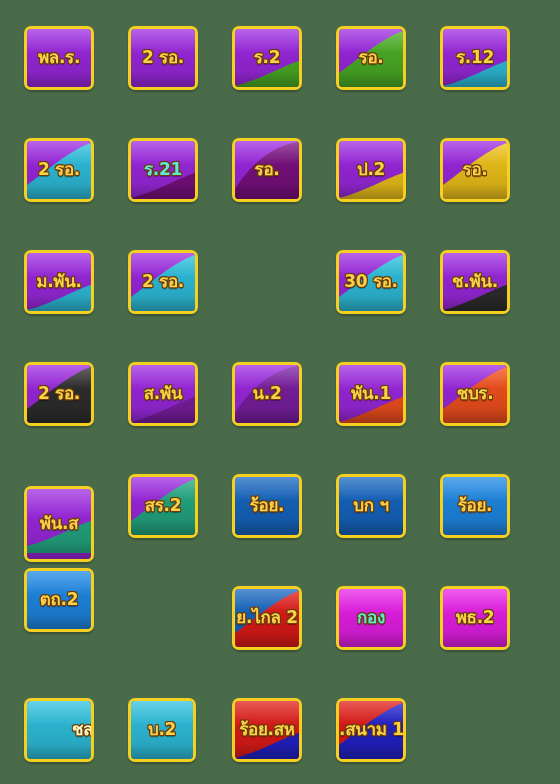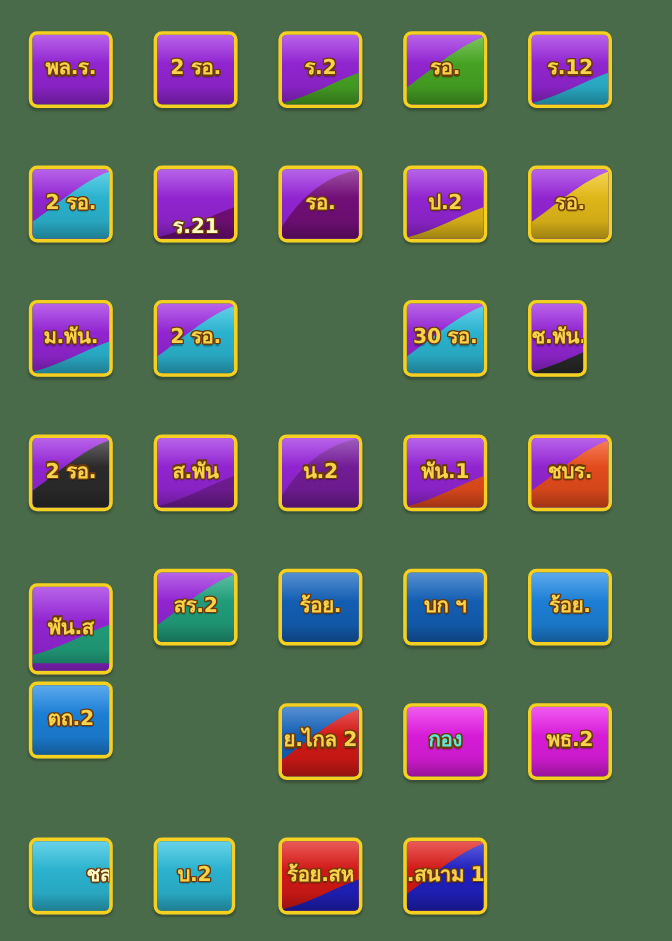--- a/index.html
+++ b/index.html
@@ -114,21 +114,21 @@
       <div class="wedge" style="background: linear-gradient(rgb(46, 192, 222), rgb(38, 157, 182)); clip-path: path(&quot;M 0 64 L 70 64 L 70 0 C 46 6 20 30 0 44 Z&quot;);"></div>
       <div class="gloss"></div>
       <div class="shade"></div>
       <div class="label" style="color: rgb(248, 210, 74);">2 รอ.</div>
     </div>
     <div class="tile" style="left: 128px; top: 138px; width: 70px; height: 64px; border-color: rgb(245, 208, 32);">
       <div class="bg-base" style="background: linear-gradient(rgb(156, 40, 224), rgb(128, 33, 184));"></div>
       <div class="wedge" style="background: linear-gradient(rgb(122, 16, 128), rgb(100, 13, 105)); clip-path: path(&quot;M 0 64 L 70 64 L 70 30 C 52 34 28 50 0 57 Z&quot;);"></div>
       <div class="gloss"></div>
       <div class="shade"></div>
-      <div class="label" style="color: #fef9c3; margin-top: 20px;">ร.21</div>
+      <div class="label" style="color: #5eead4;">ร.21</div>
     </div>
     <div class="tile" style="left: 232px; top: 138px; width: 70px; height: 64px; border-color: rgb(245, 208, 32);">
       <div class="bg-base" style="background: linear-gradient(rgb(156, 40, 224), rgb(128, 33, 184));"></div>
       <div class="wedge" style="background: linear-gradient(rgb(122, 16, 128), rgb(100, 13, 105)); clip-path: path(&quot;M 0 64 L 70 64 L 70 0 C 40 2 16 22 0 48 Z&quot;);"></div>
       <div class="gloss"></div>
       <div class="shade"></div>
       <div class="label" style="color: rgb(248, 210, 74);">รอ.</div>
     </div>
     <div class="tile" style="left: 336px; top: 138px; width: 70px; height: 64px; border-color: rgb(245, 208, 32);">
       <div class="bg-base" style="background: linear-gradient(rgb(156, 40, 224), rgb(128, 33, 184));"></div>
@@ -158,21 +158,21 @@
       <div class="shade"></div>
       <div class="label" style="color: rgb(248, 210, 74);">2 รอ.</div>
     </div>
     <div class="tile" style="left: 336px; top: 250px; width: 70px; height: 64px; border-color: rgb(245, 208, 32);">
       <div class="bg-base" style="background: linear-gradient(rgb(156, 40, 224), rgb(128, 33, 184));"></div>
       <div class="wedge" style="background: linear-gradient(rgb(46, 192, 222), rgb(38, 157, 182)); clip-path: path(&quot;M 0 64 L 70 64 L 70 0 C 46 6 20 30 0 44 Z&quot;);"></div>
       <div class="gloss"></div>
       <div class="shade"></div>
       <div class="label" style="color: rgb(248, 210, 74);">30 รอ.</div>
     </div>
-    <div class="tile" style="left: 440px; top: 250px; width: 49px; height: 64px; border-color: rgb(245, 208, 32);">
+    <div class="tile" style="left: 440px; top: 250px; width: 70px; height: 64px; border-color: rgb(245, 208, 32);">
       <div class="bg-base" style="background: linear-gradient(rgb(156, 40, 224), rgb(128, 33, 184));"></div>
       <div class="wedge" style="background: linear-gradient(rgb(46, 46, 46), rgb(38, 38, 38)); clip-path: path(&quot;M 0 64 L 70 64 L 70 30 C 52 34 28 50 0 57 Z&quot;);"></div>
       <div class="gloss"></div>
       <div class="shade"></div>
       <div class="label" style="color: rgb(248, 210, 74);">ช.พัน.</div>
     </div>
     <div class="tile" style="left: 24px; top: 362px; width: 70px; height: 64px; border-color: rgb(245, 208, 32);">
       <div class="bg-base" style="background: linear-gradient(rgb(156, 40, 224), rgb(128, 33, 184));"></div>
       <div class="wedge" style="background: linear-gradient(rgb(46, 46, 46), rgb(38, 38, 38)); clip-path: path(&quot;M 0 64 L 70 64 L 70 0 C 46 6 20 30 0 44 Z&quot;);"></div>
       <div class="gloss"></div>

